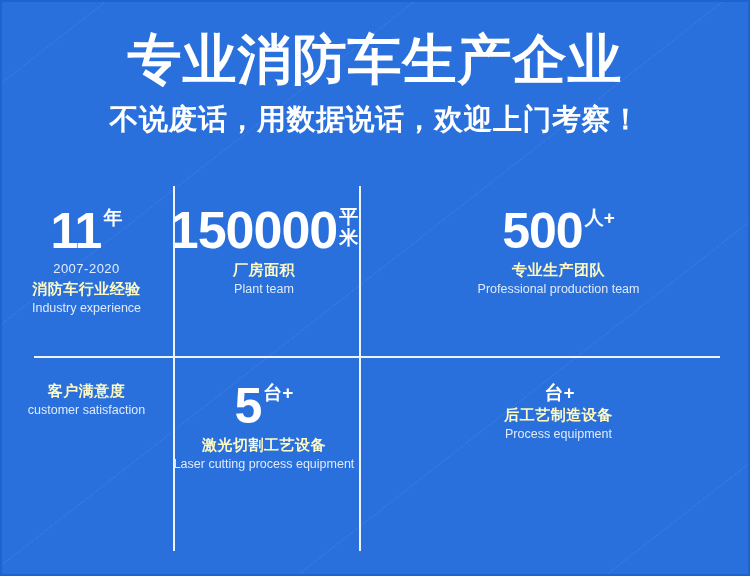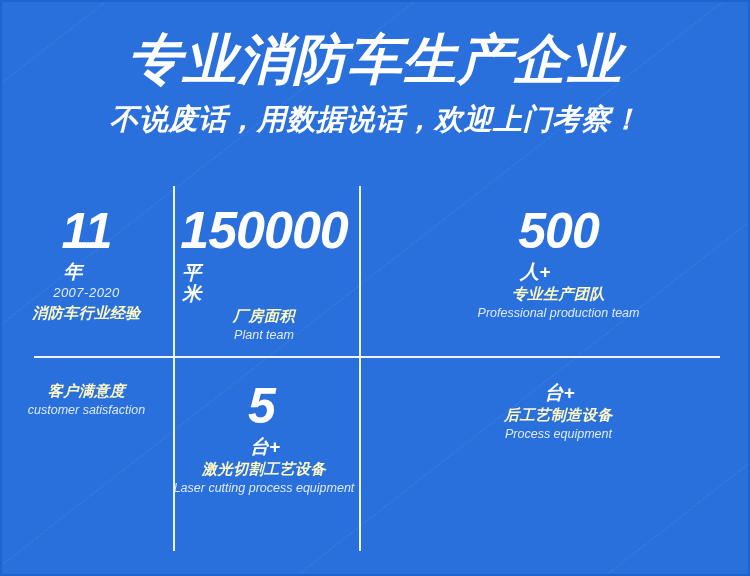--- a/index.html
+++ b/index.html
@@ -1,15 +1,15 @@
 <!DOCTYPE html>
 <html><head>
 <meta charset="utf-8">
 <style>
-  * { margin:0; padding:0; box-sizing:border-box;font-style:italic; }
+  * { margin:0; padding:0; box-sizing:border-box; }
   html, body {
     width:750px; height:576px;
     font-family:"Liberation Sans","DejaVu Sans",sans-serif;
     overflow:hidden;
   }
   #page {
     position:relative;
     width:750px; height:576px;
     background:#1f63cf;
     overflow:hidden;
@@ -79,21 +79,20 @@
   .cell.col-0 { left:0px;   width:169px; }
   .cell.col-1 { left:169px; width:186px; }
   .cell.col-2 { left:361px; width:391px; }
 
   
   .num-line {
     display:flex;
     align-items:flex-start;
     justify-content:flex-start;
     line-height:1;
-    flex-direction:column;
   }
   .num {
     color:#ffffff;
     font-weight:bold;
     font-size:50px;
     line-height:54px;
     letter-spacing:-1px;
   }
   .num.big { font-size:52px; line-height:56px; }
   .unit {
@@ -162,20 +161,21 @@
 
       <div class="grid-row row-top">
 
         <div class="cell col-0">
           <div class="num-line">
             <span class="num">11</span>
             <span class="unit">年</span>
           </div>
           <div class="sub-note">2007-2020</div>
           <div class="label-cn">消防车行业经验</div>
+          <div class="label-en">Industry experience</div>
         </div>
 
         <div class="cell col-1">
           <div class="num-line">
             <span class="num big">150000</span>
             <span class="unit stacked">平
 米</span>
           </div>
 
           <div class="label-cn">厂房面积</div>

